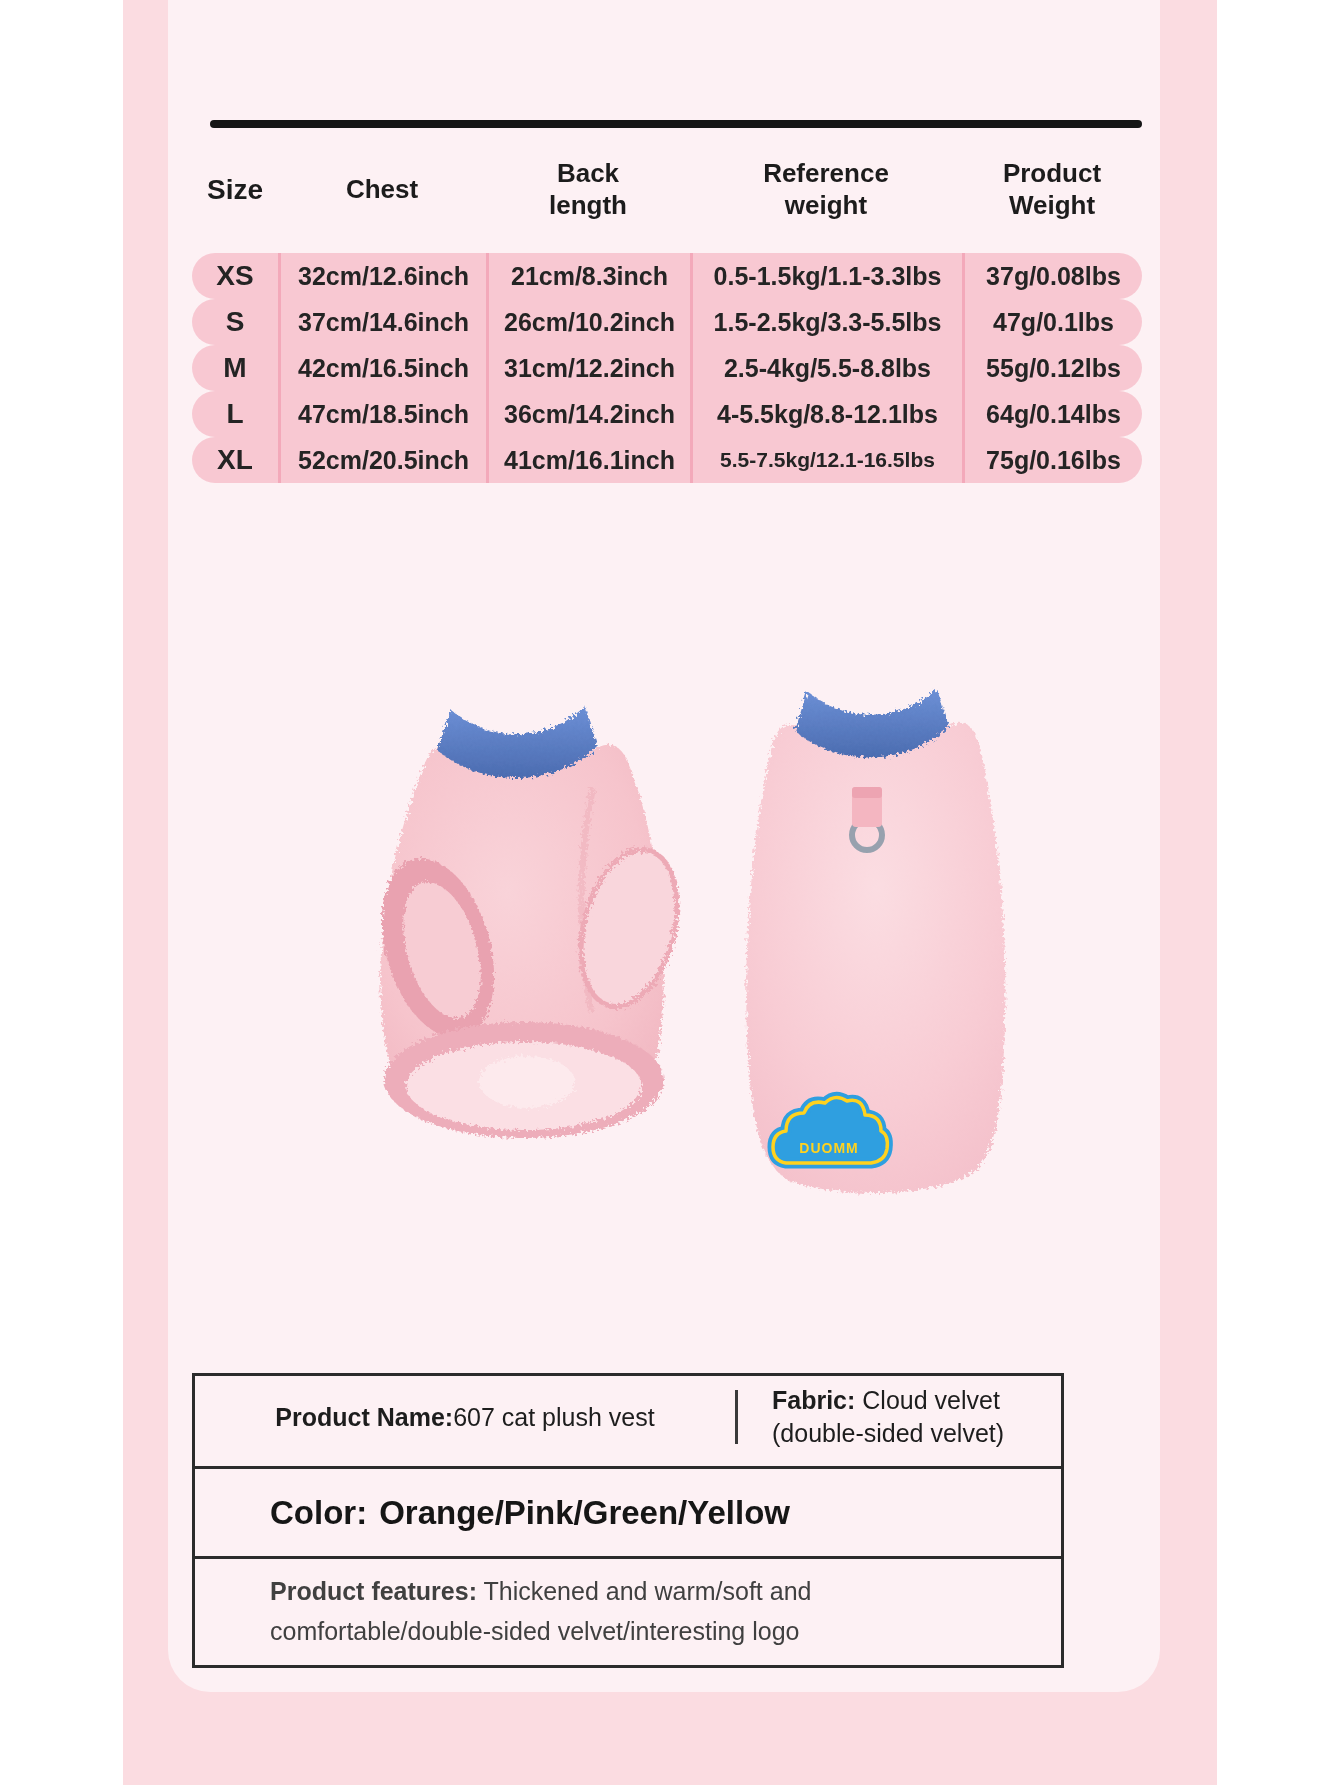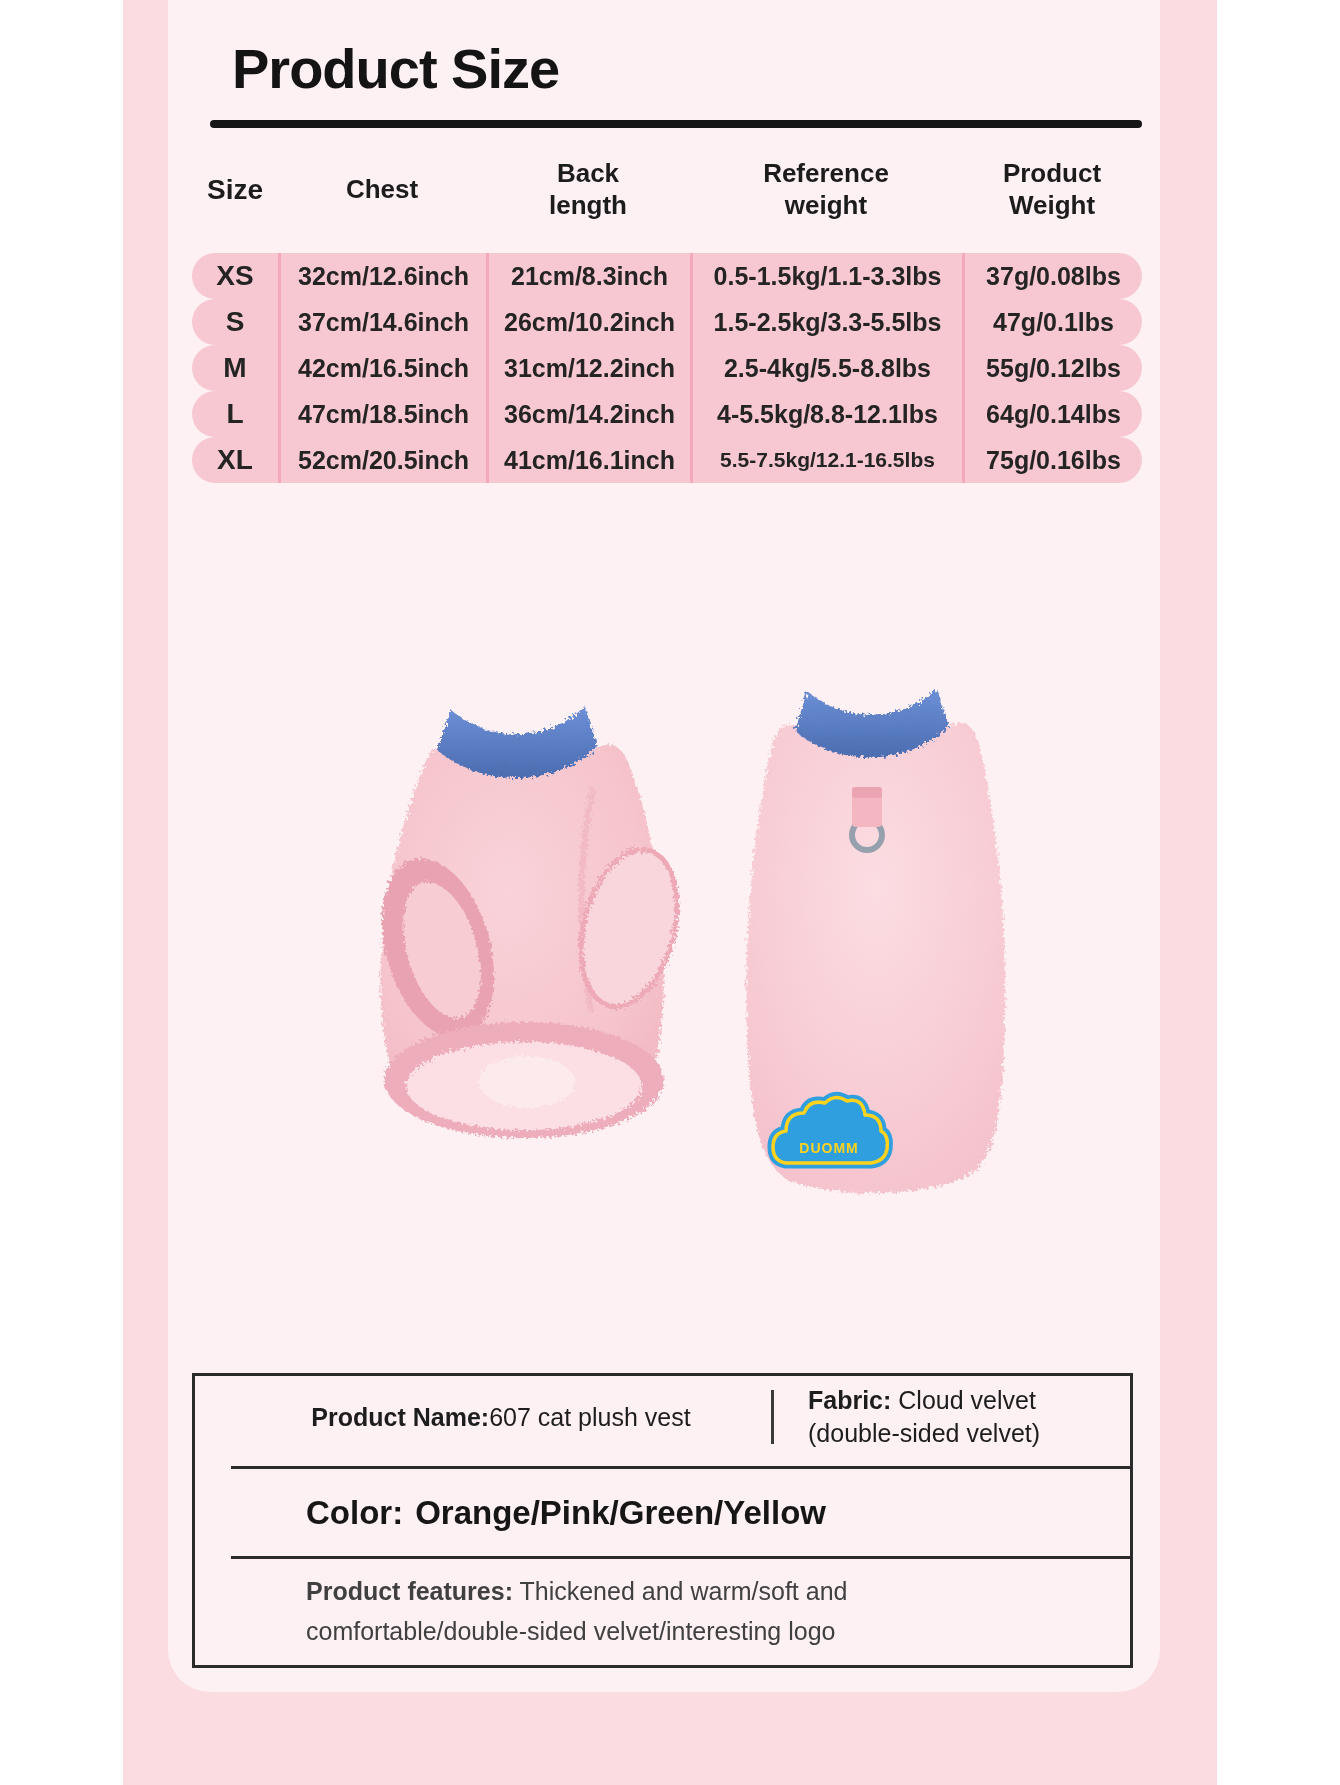--- a/index.html
+++ b/index.html
@@ -32,21 +32,21 @@
   .c-back{width:204px;}
   .c-ref{width:272px;}
   .c-weight{width:180px;}
   .pill:last-child .c-ref{font-size:21px;}
 
   .vests{position:absolute;left:0;top:655px;width:992px;height:560px;
          display:flex;justify-content:center;padding-left:48px;}
   .vest-front{margin-top:35px;}
   .vest-back{margin-top:20px;}
 
-  .infobox{position:absolute;left:24px;top:1373px;width:941px;border:3px solid var(--info-border,#2b2b2b);background:transparent;padding-left:36px;}
+  .infobox{position:absolute;left:24px;top:1373px;width:872px;border:3px solid var(--info-border,#2b2b2b);background:transparent;}
   .info-row{display:flex;}
   .info-row + .info-row{border-top:3px solid var(--info-border,#2b2b2b);}
   .row-name{height:82px;align-items:center;}
   .name-cell{flex:0 0 540px;display:flex;align-items:center;justify-content:center;
              font-size:25px;color:#1d1d1d;}
   .vcut{width:3px;height:54px;background:#3a3a3a;align-self:center;}
   .fabric-cell{flex:1;display:flex;flex-direction:column;justify-content:center;
                padding-left:34px;font-size:25px;line-height:33px;color:#1d1d1d;}
   .b{font-weight:700;}
   .row-color{height:90px;align-items:center;padding-left:75px;font-size:33px;font-weight:700;color:#161616;margin-top:8px;}
@@ -54,21 +54,20 @@
   .row-feat{min-height:88px;padding:12px 70px 14px 75px;display:block;
             font-size:25px;line-height:40px;color:#404040;}
 </style>
 </head>
 <body>
 
 <div class="page">
   <div class="band"></div>
   <div class="card">
 
-    <div class="title">Product Size</div>
     <div class="title-rule"></div>
 
     <div class="thead">
       <div class="th c-size">Size</div>
       <div class="th c-chest">Chest</div>
       <div class="th c-back">Back
 length</div>
       <div class="th c-ref">Reference
 weight</div>
       <div class="th c-weight">Product

